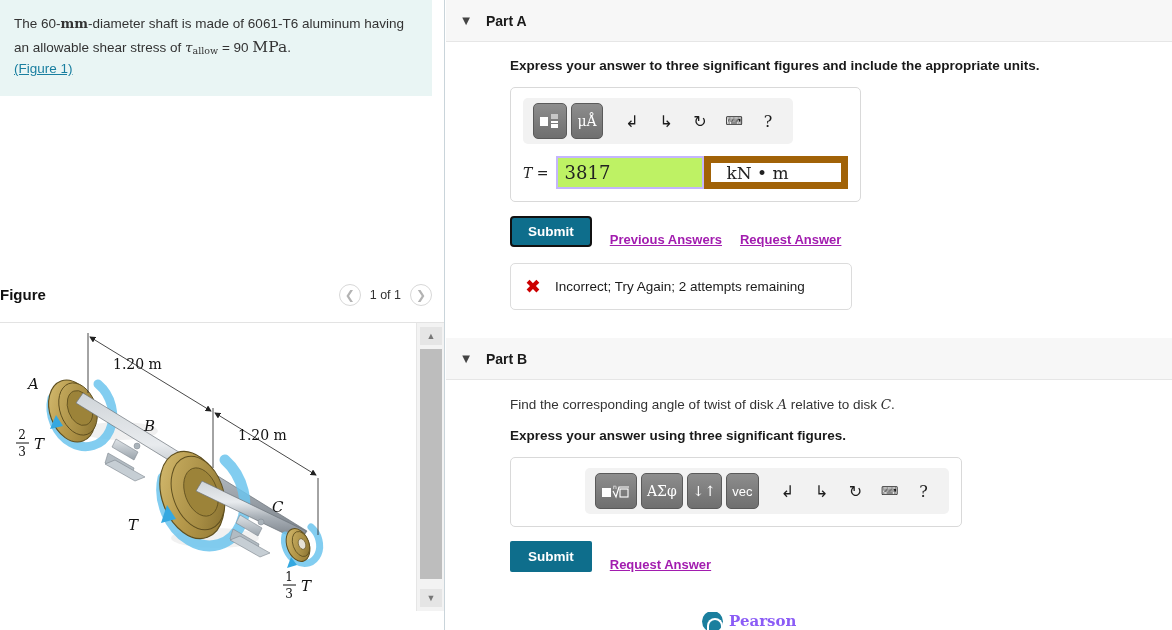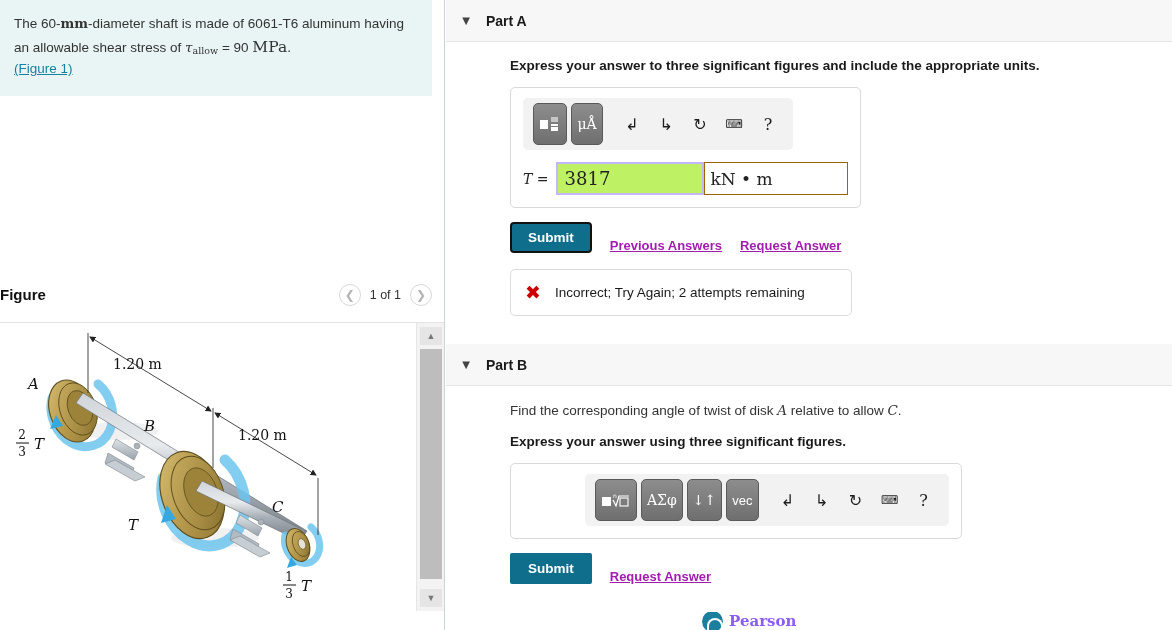--- a/index.html
+++ b/index.html
@@ -103,21 +103,21 @@
     border: 1px solid #d9d9d9; border-radius: 5px;
     background: #fff; padding: 10px 12px 12px 12px;
     display: inline-block;
   }
   .tb-wrap {
     background: #f2f2f2; border-radius: 5px;
     display: inline-flex; align-items: center; gap: 4px;
     padding: 5px 10px;
   }
   .tb-btn {
-    min-width: 32px; height: 42px; border-radius: 5px;
+    min-width: 32px; height: 36px; border-radius: 5px;
     background: linear-gradient(#8d8d8d, #6f6f6f);
     border: 1px solid #5a5a5a;
     display: flex; align-items: center; justify-content: center;
     color: #fff; cursor: pointer; padding: 0 5px;
     font-family: "DejaVu Serif", serif; font-size: 14px;
   }
   .tb-icon {
     width: 30px; height: 28px; display: flex;
     align-items: center; justify-content: center;
     color: #1d1d1d; cursor: pointer; font-size: 16px;
@@ -129,23 +129,23 @@
   .var-lbl {
     font-family: "DejaVu Serif", serif; font-style: italic;
     font-size: 14px; color: #222; margin-right: 7px; white-space: nowrap;
   }
   .fld {
     border: 2px solid #c4b5fd; background: #bef264; height: 33px;
     font-family: "DejaVu Serif", serif; font-size: 18px; color: #222;
     padding: 8px 7px; display: flex; align-items: center;
   }
   .unit-fld {
-    border: 1px solid #a16207; background: #fff; height: 33px;
+    border: 7px solid #a16207; background: #fff; height: 33px;
     font-family: "DejaVu Serif", serif; font-size: 17px; color: #222;
-    padding: 0 6px; display: flex; align-items: center;
+    padding: 0 16px; display: flex; align-items: center;
   }
   .unit-plain {
     font-family: "DejaVu Serif", serif; font-size: 15px;
     color: #222; margin-left: 14px;
   }
 
   .submit-row { display: flex; align-items: flex-end; margin-top: 14px; gap: 18px; }
   .submit-btn {
     background: #0e6e8c; color: #fff; border: 2px solid #111;
     border-radius: 4px; font-size: 13.5px; font-weight: bold;
@@ -373,21 +373,21 @@
       </div>
     </div>
 
     <div class="part-header" id="partB-header">
       <span class="caret">▼</span>
       <span class="part-label">Part B</span>
     </div>
 
     <div class="part-body">
       <div class="q-text">
-        <span>Find the corresponding angle of twist of disk </span><span class="ital">A</span><span> relative to allow </span><span class="ital">C</span><span>.</span>
+        <span>Find the corresponding angle of twist of disk </span><span class="ital">A</span><span> relative to disk </span><span class="ital">C</span><span>.</span>
       </div>
       <div class="q-bold">Express your answer using three significant figures.</div>
 
       <div class="answer-box">
         <div class="tb-wrap" style="margin-left:62px">
           <div class="tb-btn">
             <svg width="30" height="17" viewBox="0 0 30 17">
               <rect x="1" y="5" width="9" height="9" fill="#fff"></rect>
               <text x="12" y="6" font-size="6" fill="#fff" font-family="DejaVu Sans, sans-serif">n</text>
               <path d="M12,8 l3,6 l3,-10 h10" fill="none" stroke="#fff" stroke-width="1.2"></path>

